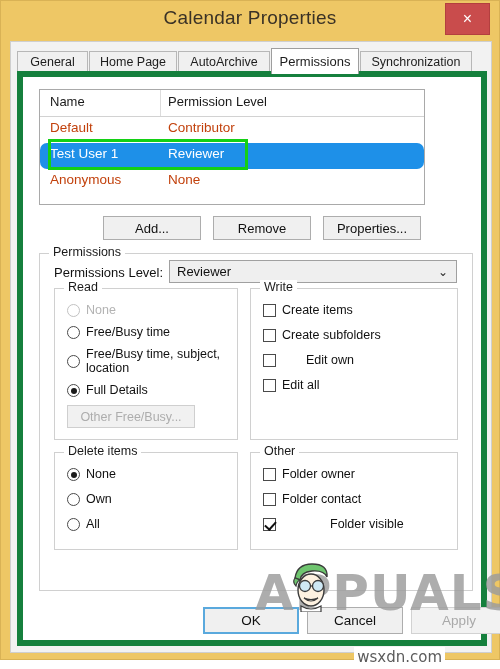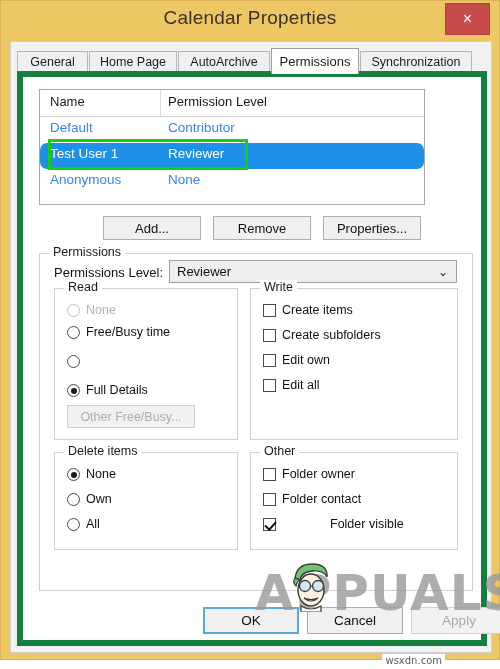--- a/index.html
+++ b/index.html
@@ -72,21 +72,21 @@
     overflow:hidden;
   }
   .lb-header{
     position:relative;height:26px;border-bottom:1px solid #d2d2d2;
     background:#ffffff;
   }
   .lb-header .col1{position:absolute;left:10px;top:4px;font-size:13px;color:#1a1a1a;}
   .lb-header .col2{position:absolute;left:128px;top:4px;font-size:13px;color:#1a1a1a;}
   .lb-header .vsep{position:absolute;left:120px;top:0;width:1px;height:26px;background:#dcdcdc;}
   .lb-row{
-    position:relative;height:26px;font-size:13.5px;color:#3b82f6;
+    position:relative;height:26px;font-size:13.5px;color:#c2410c;
     cursor:pointer;
   }
   .lb-row .c1{position:absolute;left:10px;top:3px;}
   .lb-row .c2{position:absolute;left:128px;top:3px;}
   .lb-row.selected{background:#1e90e8;color:#ffffff;border-radius:7px;}
 
   
   .anno-box{
     position:absolute;left:8px;top:49px;width:200px;height:31px;
     border:3px solid #14d014;box-sizing:border-box;z-index:6;pointer-events:none;
@@ -169,21 +169,21 @@
     position:absolute;left:255px;top:568px;z-index:20;pointer-events:none;
     font-size:50px;font-weight:bold;letter-spacing:1px;color:#9c9c9c;
     opacity:.82;line-height:50px;font-family:"DejaVu Sans", sans-serif;
   }
   .mascot{
     position:absolute;left:288px;top:560px;width:46px;height:52px;z-index:21;pointer-events:none;
   }
   .wsxdn{
     position:absolute;right:3px;bottom:2px;z-index:30;
     background:#ffffff;padding:1px 3px;
-    font-size:10px;color:#5c5c5c;font-family:"DejaVu Sans", sans-serif;
+    font-size:15px;color:#5c5c5c;font-family:"DejaVu Sans", sans-serif;
   }
   .bottom-strip{
     position:absolute;left:0;bottom:0;width:500px;height:9px;background:#ffffff;z-index:25;
   }
 </style>
 </head>
 <body>
 
 <div id="screen">
 
@@ -248,39 +248,40 @@
             <div class="opt dim" style="left:12px;top:14px;">
               <span class="radio"></span>
               <span class="lbl">None</span>
             </div>
             <div class="opt" style="left:12px;top:36px;">
               <span class="radio"></span>
               <span class="lbl">Free/Busy time</span>
             </div>
             <div class="opt" style="left:12px;top:58px;width:164px;">
               <span class="radio" style="margin-top:8px;"></span>
+              <span class="lbl two">Free/Busy time, subject, location</span>
             </div>
             <div class="opt" style="left:12px;top:94px;">
               <span class="radio on"></span>
               <span class="lbl">Full Details</span>
             </div>
             <div class="sub-btn" style="left:12px;top:116px;width:128px;">Other Free/Busy...</div>
           </div>
 
           <div class="group write-group">
             <div class="glabel">Write</div>
             <div class="opt" style="left:12px;top:14px;">
               <span class="cbox"></span>
               <span class="lbl">Create items</span>
             </div>
             <div class="opt" style="left:12px;top:39px;">
               <span class="cbox"></span>
               <span class="lbl">Create subfolders</span>
             </div>
-            <div class="opt" style="left:12px;top:64px;">
+            <div class="opt" style="left:12px;top:64px;gap:24px;">
               <span class="cbox"></span>
               <span class="lbl">Edit own</span>
             </div>
             <div class="opt" style="left:12px;top:89px;">
               <span class="cbox"></span>
               <span class="lbl">Edit all</span>
             </div>
           </div>
 
           <div class="group delete-group">

